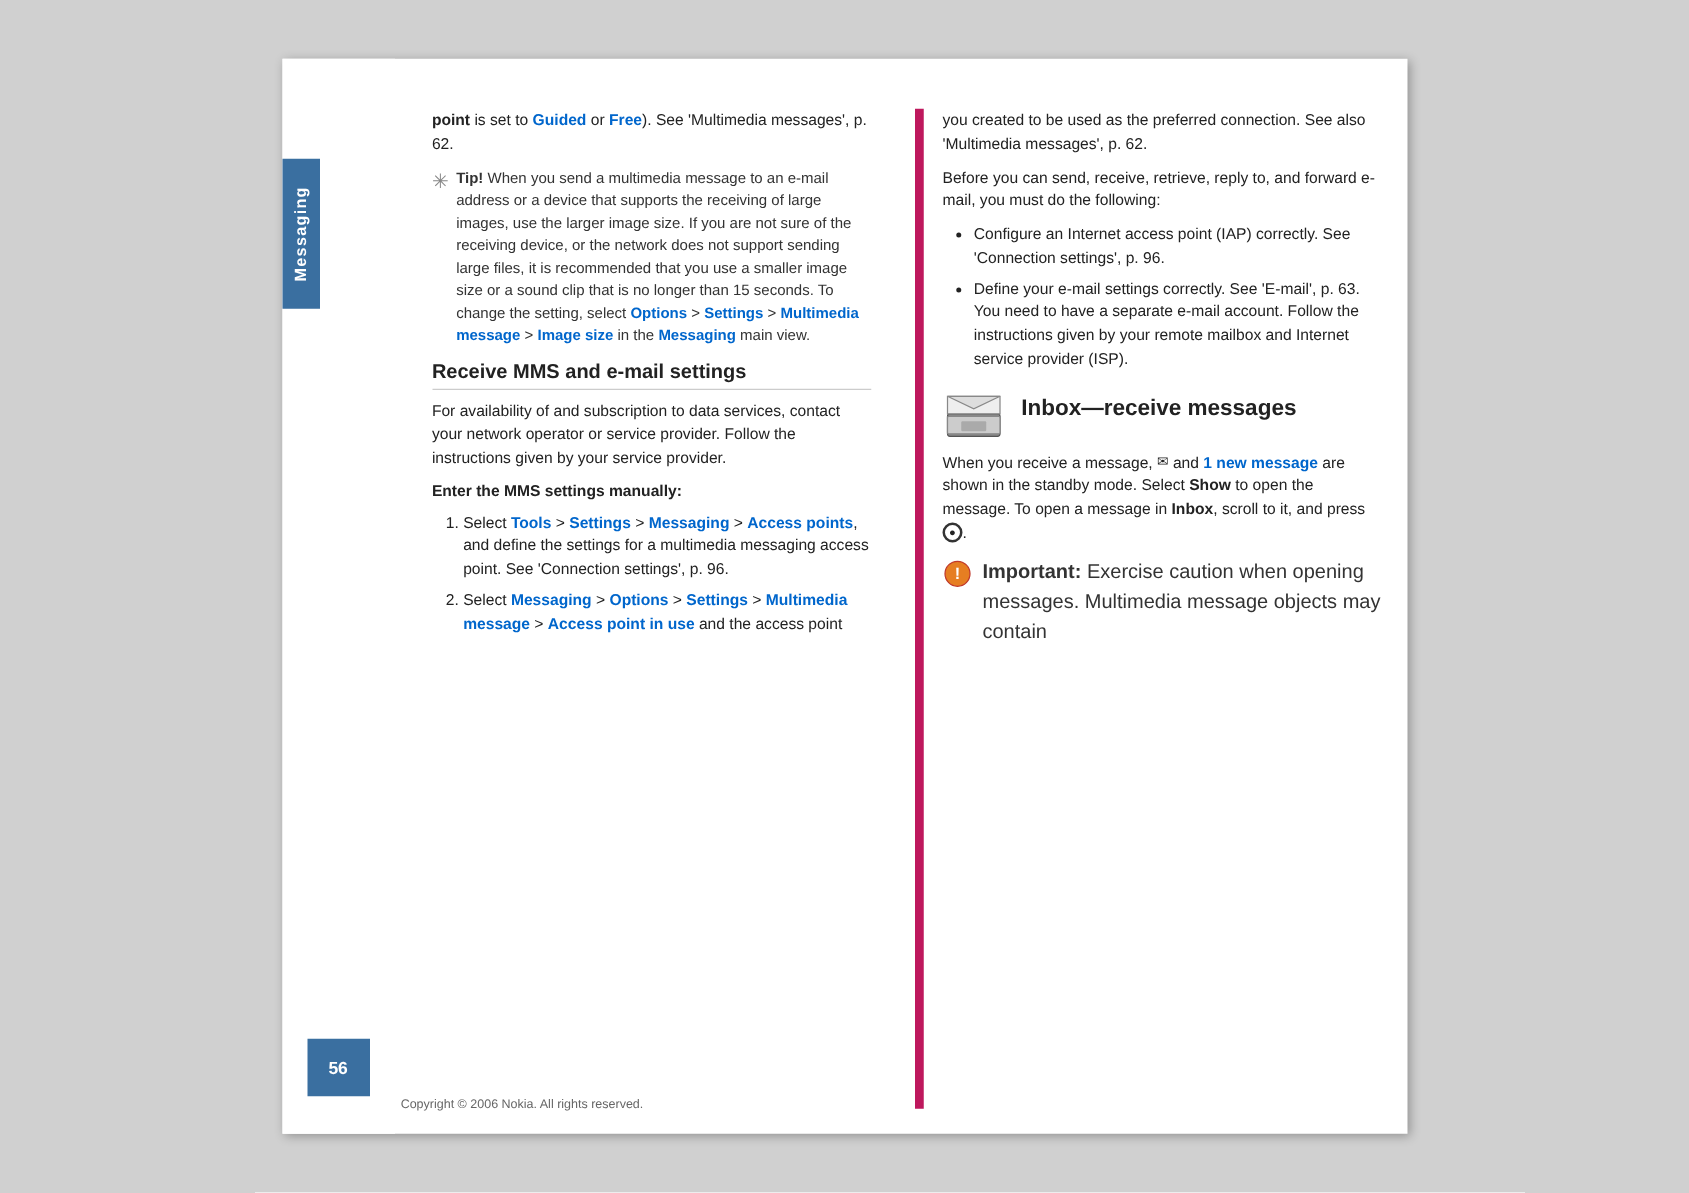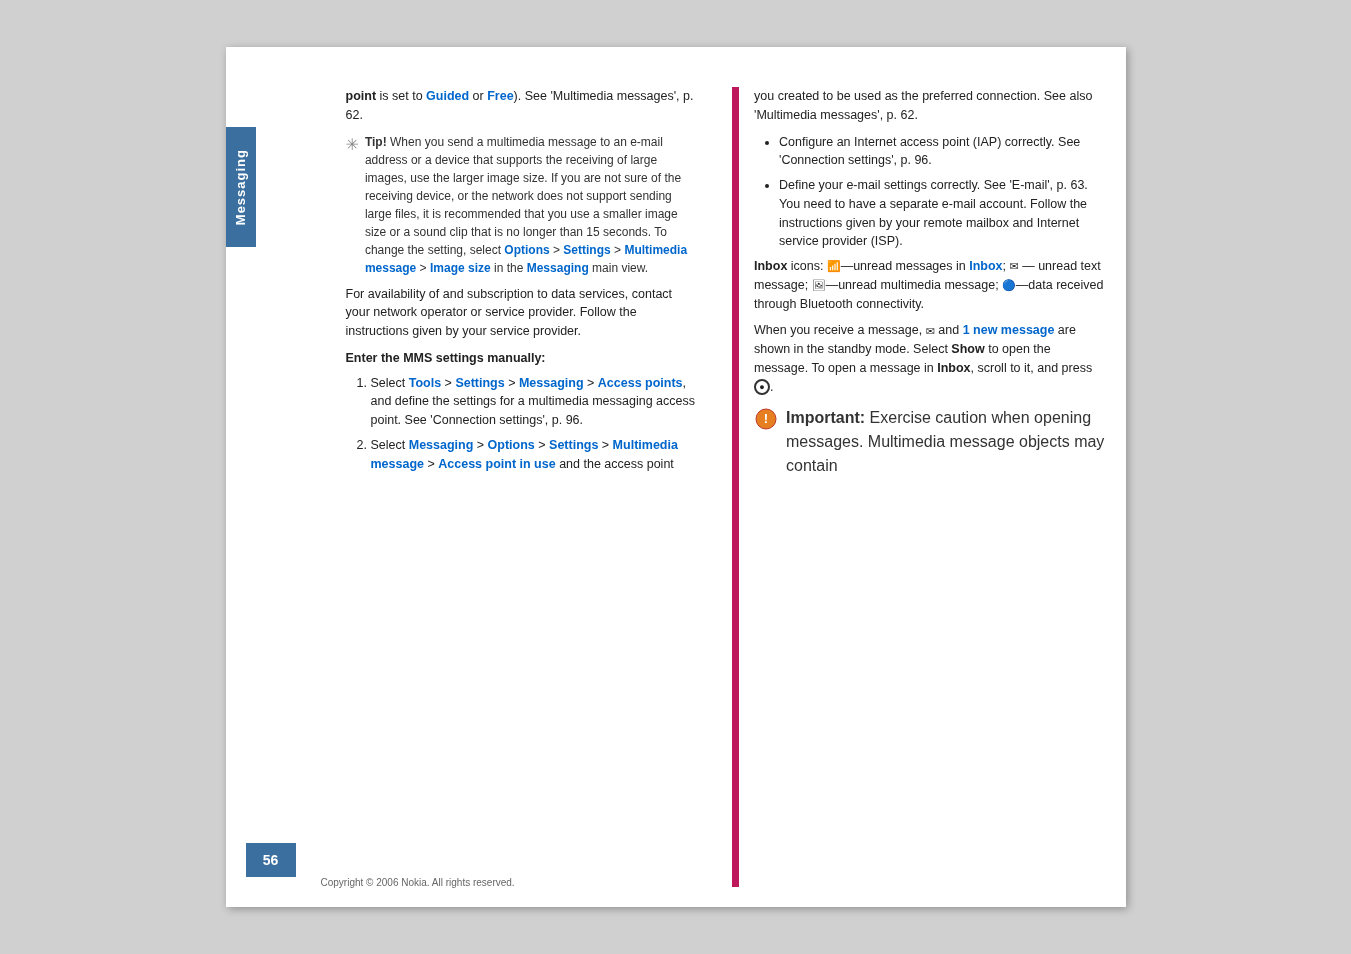--- a/index.html
+++ b/index.html
@@ -54,21 +54,21 @@
     .sidebar-tab-text {
       color: #fff;
       font-size: 13px;
       font-weight: bold;
       writing-mode: vertical-rl;
       transform: rotate(180deg);
       letter-spacing: 1px;
     }
     .page-number-box {
       width: 50px;
-      height: 34px;
+      height: 46px;
       background: #3a6fa0;
       display: flex;
       align-items: center;
       justify-content: center;
       margin-bottom: 10px;
     }
     .page-number {
       color: #fff;
       font-size: 14px;
       font-weight: bold;
@@ -244,20 +244,21 @@
           <span class="bold-text">point</span> is set to <a class="blue-link">Guided</a> or <a class="blue-link">Free</a>). See 'Multimedia messages', p. 62.
         </p>
 
         <div class="tip-box">
           <span class="tip-icon">✳</span>
           <div class="tip-content">
             <span class="tip-label">Tip!</span> When you send a multimedia message to an e-mail address or a device that supports the receiving of large images, use the larger image size. If you are not sure of the receiving device, or the network does not support sending large files, it is recommended that you use a smaller image size or a sound clip that is no longer than 15 seconds. To change the setting, select <a class="blue-link">Options</a> &gt; <a class="blue-link">Settings</a> &gt; <a class="blue-link">Multimedia message</a> &gt; <a class="blue-link">Image size</a> in the <a class="blue-link">Messaging</a> main view.
           </div>
         </div>
 
+        <div class="section-heading">Receive MMS and e-mail settings</div>
 
 
         <p>For availability of and subscription to data services, contact your network operator or service provider. Follow the instructions given by your service provider.</p>
 
         <p class="subsection-heading">Enter the MMS settings manually:</p>
 
         <ol class="numbered-list">
           <li>
             Select <a class="blue-link">Tools</a> &gt; <a class="blue-link">Settings</a> &gt; <a class="blue-link">Messaging</a> &gt; <a class="blue-link">Access points</a>, and define the settings for a multimedia messaging access point. See 'Connection settings', p. 96.
           </li>
@@ -269,30 +270,45 @@
         <div style="position: absolute; bottom: 18px; left: 95px;">
           <span class="copyright-text">Copyright © 2006 Nokia. All rights reserved.</span>
         </div>
 
       </div>
 
       <div class="right-column">
 
         <p>you created to be used as the preferred connection. See also 'Multimedia messages', p. 62.</p>
 
+        <p>Before you can send, receive, retrieve, reply to, and forward e-mail, you must do the following:</p>
 
         <ul class="bullet-list">
           <li>Configure an Internet access point (IAP) correctly. See 'Connection settings', p. 96.</li>
           <li>Define your e-mail settings correctly. See 'E-mail', p. 63. You need to have a separate e-mail account. Follow the instructions given by your remote mailbox and Internet service provider (ISP).</li>
         </ul>
 
-
-        <p>
-          <span class="bold-text">Inbox</span> icons: <span class="inline-icon">📶</span>—unread messages in <span class="bold-text blue-link">Inbox</span>; <span class="inline-icon">✉</span> — unread text message; <span class="inline-icon">🖼</span>—unread multimedia message; <span class="inline-icon">🔵</span>—data received through Bluetooth connectivity.
-        </p>
+        <div class="inbox-header">
+          <div class="inbox-icon">
+            
+            <svg class="inbox-icon-svg" viewBox="0 0 50 50" xmlns="http://www.w3.org/2000/svg">
+              <rect x="4" y="28" width="42" height="18" rx="2" ry="2" fill="#888" stroke="#555" stroke-width="1"></rect>
+              <rect x="4" y="30" width="42" height="14" rx="1" ry="1" fill="#ccc" stroke="#888" stroke-width="1"></rect>
+              <rect x="15" y="34" width="20" height="8" rx="1" fill="#aaa"></rect>
+
+              <line x1="4" y1="28" x2="46" y2="28" stroke="#666" stroke-width="1"></line>
+              <polygon points="4,14 46,14 46,28 4,28" fill="#eee" stroke="#888" stroke-width="1"></polygon>
+              <polygon points="4,14 25,24 46,14" fill="#ddd" stroke="#888" stroke-width="1"></polygon>
+            </svg>
+          </div>
+          <div>
+            <div class="inbox-title">Inbox—receive messages</div>
+          </div>
+        </div>
+
 
         <p>
           When you receive a message, <span class="inline-icon">✉</span> and <a class="blue-link">1 new message</a> are shown in the standby mode. Select <span class="bold-text">Show</span> to open the message. To open a message in <span class="bold-text">Inbox</span>, scroll to it, and press <span class="circle-btn">●</span>.
         </p>
 
 
         <div class="important-box">
           <svg class="warning-icon-svg" viewBox="0 0 24 24" xmlns="http://www.w3.org/2000/svg">
             <circle cx="12" cy="12" r="10" fill="#e67e22" stroke="#c0392b" stroke-width="1"></circle>
             <text x="12" y="16" text-anchor="middle" fill="white" font-size="13" font-weight="bold">!</text>

